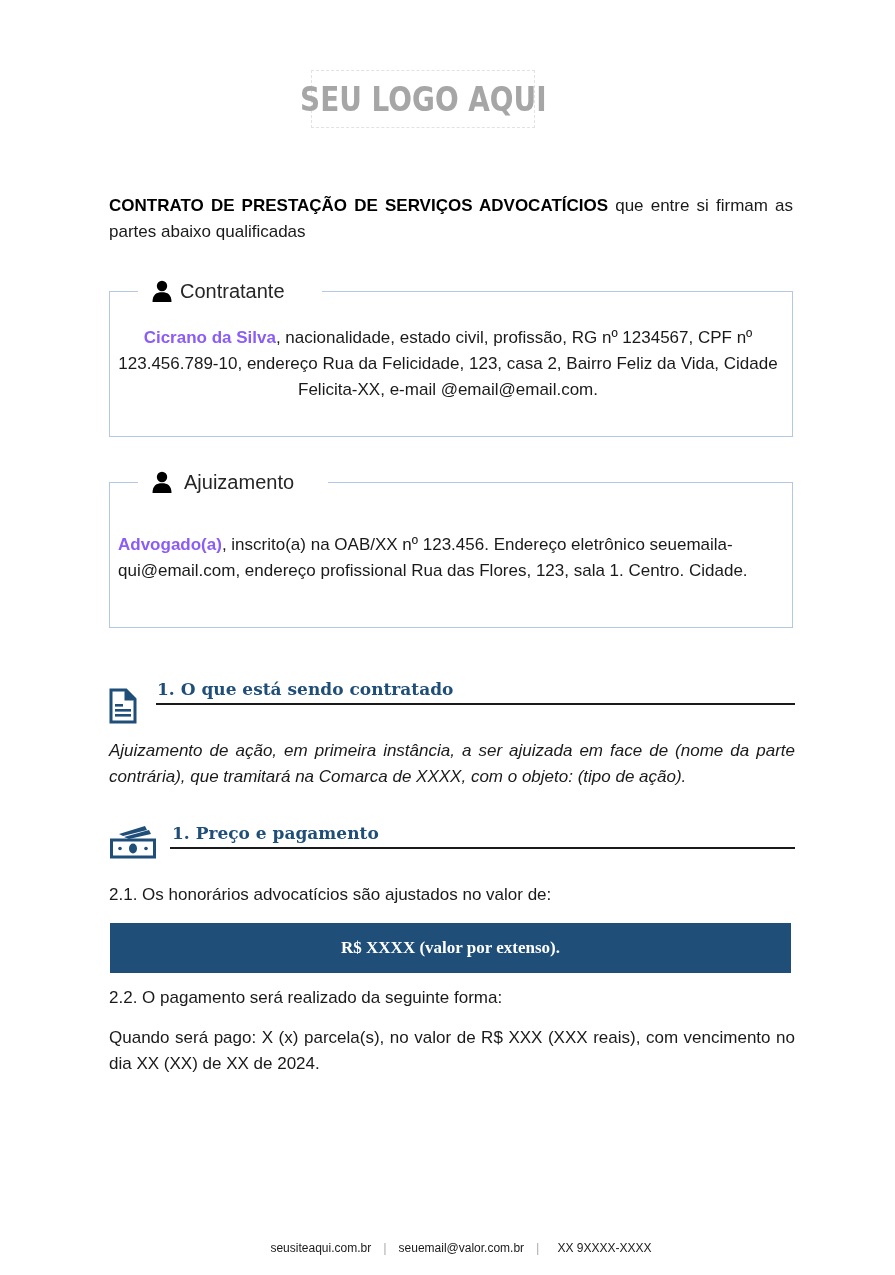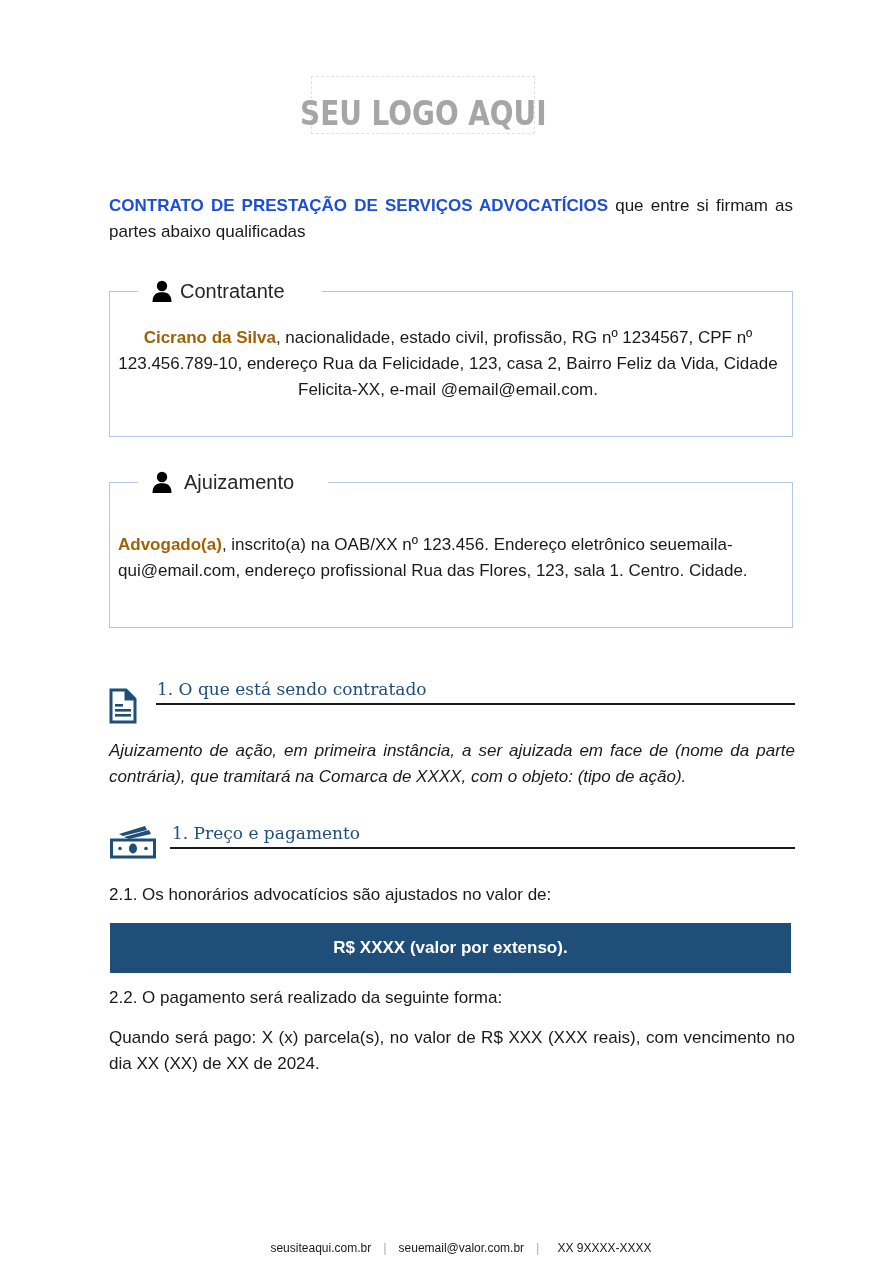--- a/index.html
+++ b/index.html
@@ -12,26 +12,26 @@
     body {
       position: relative;
       font-family: "Liberation Sans", "DejaVu Sans", sans-serif;
       color: #1a1a1a;
     }
 
     
     .logo-box {
       position: absolute;
       left: 311px;
-      top: 76px;
+      top: 70px;
       width: 224px;
       height: 58px;
       border: 1px dashed #e2e2e2;
       display: flex;
-      align-items: flex-end;
+      align-items: center;
       justify-content: center;
     }
     .logo-text {
       font-family: "DejaVu Sans", sans-serif;
       font-weight: bold;
       font-size: 34px;
       color: #a6a6a6;
       letter-spacing: 0px;
       transform: scaleX(0.82);
       white-space: nowrap;
@@ -41,21 +41,21 @@
     .intro {
       position: absolute;
       left: 109px;
       top: 193px;
       width: 684px;
       font-size: 17px;
       line-height: 26px;
       color: #1a1a1a;
       text-align: justify;
     }
-    .intro b { font-weight: bold; color: #1d4ed8; }
+    .intro b { font-weight: bold; color: #000000; }
 
     
     .party-box {
       position: absolute;
       left: 109px;
       width: 684px;
       border: 1.5px solid #b4c7e7;
     }
     .party-box.contratante { top: 291px; height: 146px; text-align: center; }
     .party-box.contratado { top: 482px; height: 146px; }
@@ -89,21 +89,21 @@
     .party-text {
       position: absolute;
       left: 8px;
       right: 14px;
       font-size: 17px;
       line-height: 26px;
       color: #1a1a1a;
     }
     .contratante .party-text { top: 33px; }
     .contratado .party-text { top: 49px; }
-    .party-text b { font-weight: bold; color: #a16207; }
+    .party-text b { font-weight: bold; color: #8b5cf6; }
 
     
     .section-head {
       position: absolute;
       left: 109px;
       width: 686px;
       height: 44px;
     }
     .section-head.s1 { top: 676px; }
     .section-head.s2 { top: 820px; }
@@ -111,21 +111,21 @@
     .section-icon {
       position: absolute;
       left: 0;
     }
     .s1 .section-icon { top: 12px; width: 28px; height: 36px; }
     .s2 .section-icon { top: 3px; width: 48px; height: 36px; }
 
     .section-title {
       position: absolute;
       font-family: "DejaVu Serif", "Liberation Serif", serif;
-      font-weight: normal;
+      font-weight: bold;
       font-size: 17px;
       color: #1f4e79;
       white-space: nowrap;
     }
     .s1 .section-title { left: 48px; top: 3px; }
     .s2 .section-title { left: 63px; top: 3px; }
 
     .section-rule {
       position: absolute;
       height: 1.5px;
@@ -157,20 +157,21 @@
       height: 50px;
       background: #1f4e79;
       display: flex;
       align-items: center;
       justify-content: center;
     }
     .price-text {
       color: #ffffff;
       font-weight: bold;
       font-size: 17px;
+      font-family: Liberation Serif, serif;
     }
 
     
     .footer {
       position: absolute;
       left: 0;
       width: 895px;
       top: 1240px;
       display: flex;
       justify-content: center;

